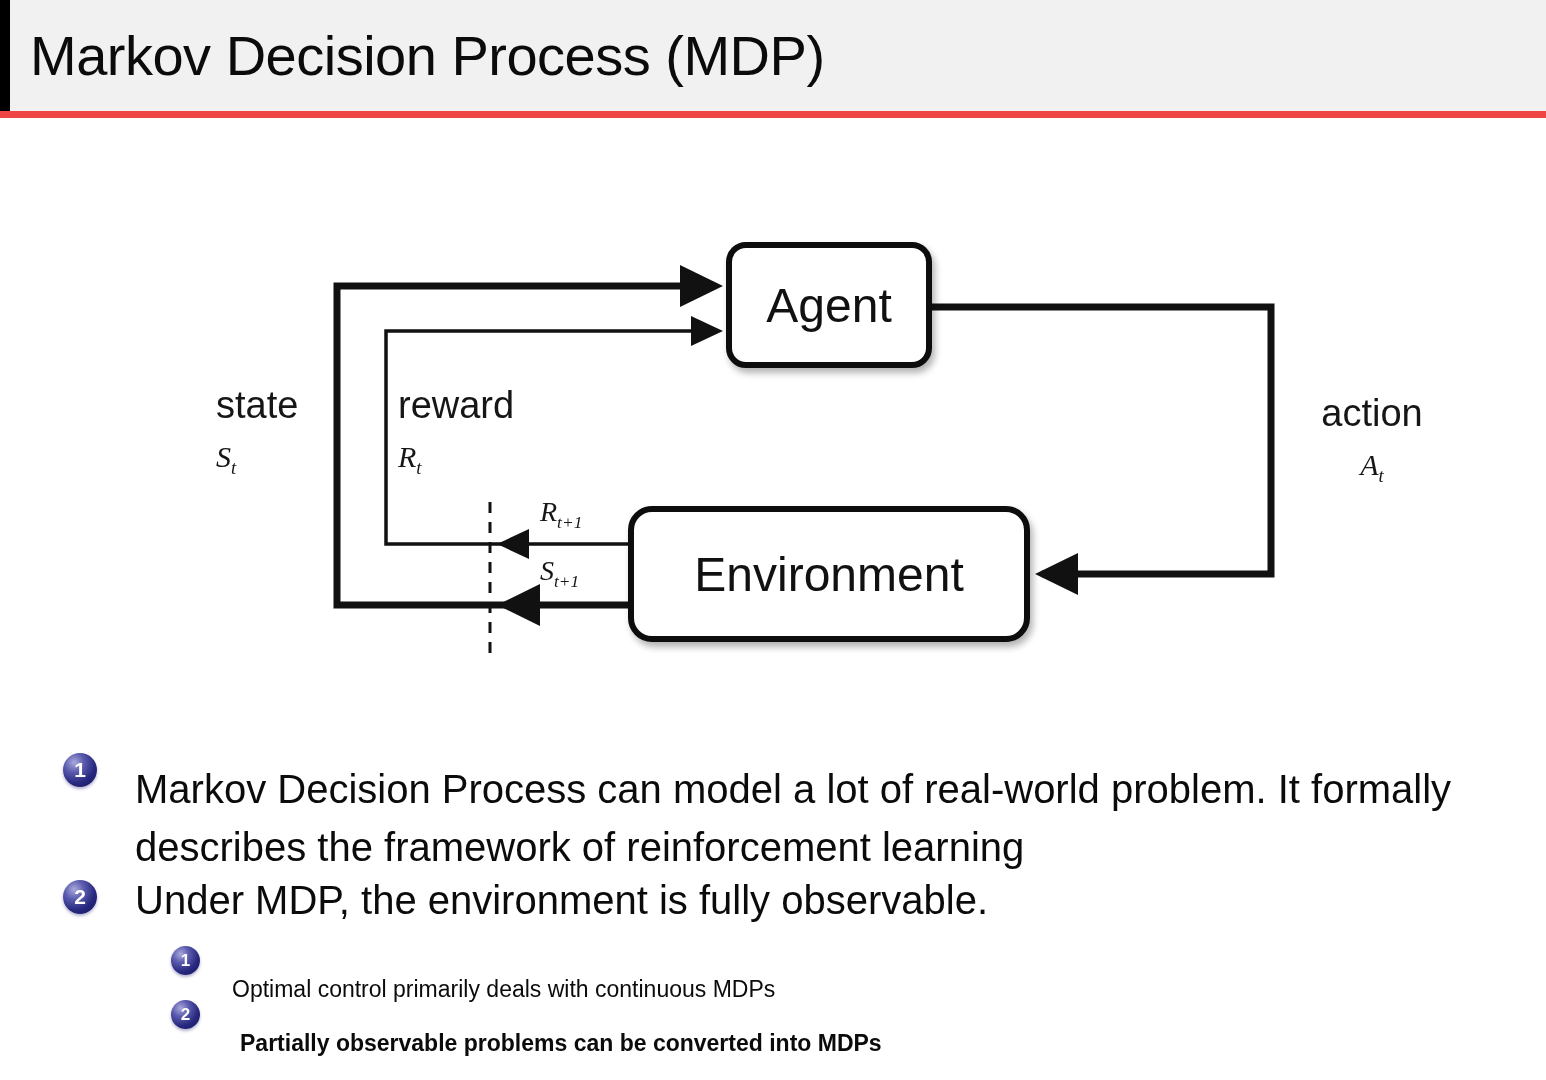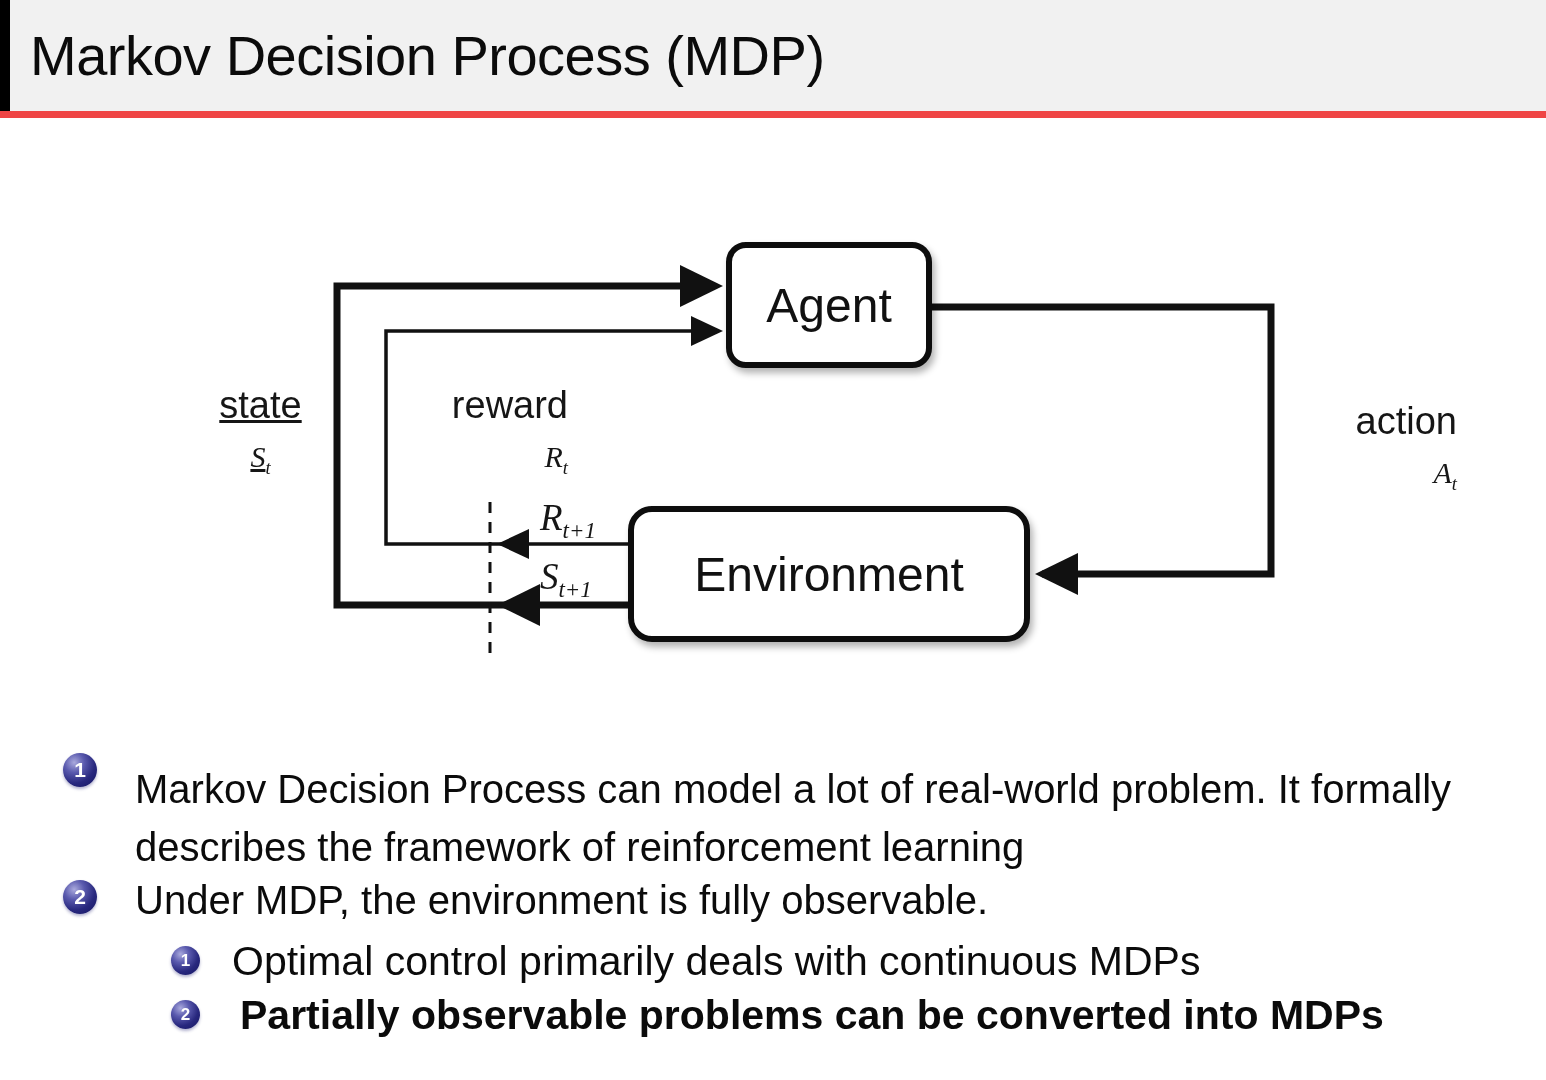--- a/index.html
+++ b/index.html
@@ -14,36 +14,36 @@
   
   .diagram-svg{position:absolute;left:0;top:0;z-index:1;}
   .node-box{
     position:absolute;box-sizing:border-box;background:#ffffff;border:6px solid #0d0d0d;border-radius:20px;
     box-shadow:3px 5px 7px rgba(0,0,0,0.30);display:flex;align-items:center;justify-content:center;
     font-size:48px;color:#111;z-index:2;
   }
   .dlabel{position:absolute;z-index:3;color:#161616;}
   .dlabel .word{font-size:38px;line-height:42px;font-family:"Liberation Sans",sans-serif;}
   .dlabel .symbol{font-size:30px;line-height:54px;font-family:"Liberation Serif",serif;font-style:italic;margin-top:4px;}
-  .mathlabel{position:absolute;z-index:3;font-family:"Liberation Serif",serif;font-style:italic;font-size:37px;color:#161616;}
+  .mathlabel{position:absolute;z-index:3;font-family:"Liberation Serif",serif;font-style:italic;font-size:28px;color:#161616;}
   sub{font-size:0.62em;font-style:italic;line-height:0;}
   
   .bullet-row{position:absolute;z-index:2;}
   .ball{
     position:absolute;border-radius:50%;
     background:radial-gradient(circle at 33% 28%, #aaaadd 0%, #5a5aae 30%, #28287e 62%, #141460 100%);
     color:#ffffff;display:flex;align-items:center;justify-content:center;
     font-weight:bold;font-family:"Liberation Sans",sans-serif;
     box-shadow:0 2px 3px rgba(40,40,120,0.35);
   }
   .ball.l1{width:34px;height:34px;font-size:21px;}
   .ball.l2{width:29px;height:29px;font-size:17px;}
   .btext{position:absolute;color:#0b0b0b;}
   .btext.l1{font-size:40px;line-height:58px;}
-  .btext.l2{font-size:41px;line-height:46px;}
+  .btext.l2{font-size:23px;line-height:46px;margin-top:28px;}
 </style>
 </head>
 <body>
 
 <div class="slide">
 
   <div class="titlebar">
     <div class="title-strip"></div>
     <div class="page-title">Markov Decision Process (MDP)</div>
   </div>
@@ -64,31 +64,31 @@
     <path d="M 490 502 L 490 660" fill="none" stroke="#111111" stroke-width="3" stroke-dasharray="11,9"></path>
   </svg>
 
   <div class="node-box" style="left:628px;top:506px;width:402px;height:136px;border-radius:24px;">
     <span>Environment</span>
   </div>
   <div class="node-box" style="left:726px;top:242px;width:206px;height:126px;">
     <span>Agent</span>
   </div>
 
-  <div class="dlabel" style="left:198px;top:384px;width:125px;text-align:center;text-decoration:underline;">
+  <div class="dlabel" style="left:216px;top:384px;width:125px;text-align:left;">
     <div class="word">state</div>
     <div class="symbol"><span>S</span><sub>t</sub></div>
   </div>
 
-  <div class="dlabel" style="left:398px;top:384px;width:170px;text-align:right;">
+  <div class="dlabel" style="left:398px;top:384px;width:170px;text-align:left;">
     <div class="word">reward</div>
     <div class="symbol"><span>R</span><sub>t</sub></div>
   </div>
 
-  <div class="dlabel" style="left:1287px;top:400px;width:170px;text-align:right;">
+  <div class="dlabel" style="left:1287px;top:392px;width:170px;text-align:center;">
     <div class="word">action</div>
     <div class="symbol" style="margin-top:4px;"><span>A</span><sub>t</sub></div>
   </div>
 
   <div class="mathlabel" style="left:540px;top:496px;">
     <span>R</span><sub>t+1</sub>
   </div>
   <div class="mathlabel" style="left:540px;top:555px;">
     <span>S</span><sub>t+1</sub>
   </div>

